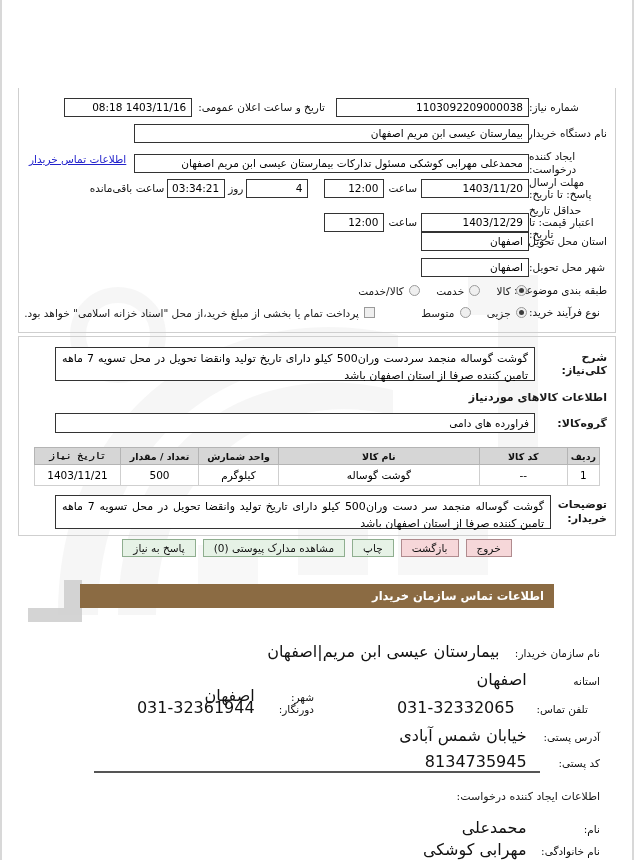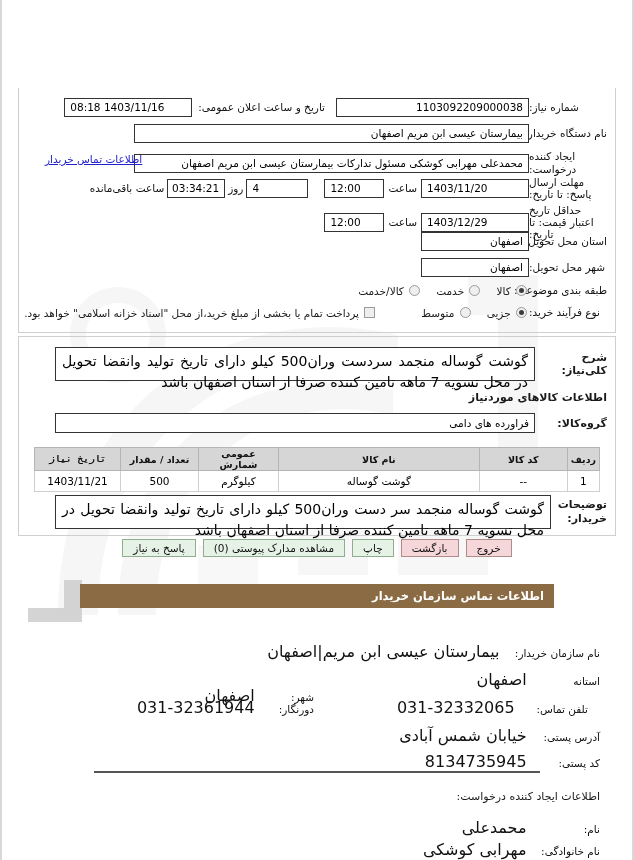--- a/index.html
+++ b/index.html
@@ -99,21 +99,21 @@
     background: #fff;
     height: 19px;
     line-height: 17px;
     font-size: 10.5px;
     padding: 0 5px;
     text-align: right;
     color: #000;
     overflow: hidden;
     display: block;
   }
-  .fld.center { text-align: left; }
+  .fld.center { text-align: right; }
   .fld.ltr { direction: ltr; text-align: right; }
 
   
   .radio, .cbox {
     display: inline-block;
     width: 11px; height: 11px;
     border: 1px solid #9a9a9a;
     background: #efefef;
     vertical-align: -1px;
     margin: 0 2px;
@@ -137,21 +137,21 @@
     border: 1px solid #cfcfcf;
     border-top: 1px solid #cfcfcf;
     z-index: 2;
     background: transparent;
   }
   .bold-lbl { font-weight: bold; font-size: 11px; }
 
   .ta {
     border: 1px solid #333;
     background: #fff;
-    font-size: 14px;
+    font-size: 11px;
     padding: 3px 6px;
     line-height: 1.5;
     text-align: justify;
     color: #000;
   }
 
   
   table.goods {
     position: absolute;
     top: 447px; right: 32px; left: 32px;
@@ -255,21 +255,21 @@
 
     <div class="row" style="top:36px; right:8px;">
       <span class="lbl" style="width:78px; display:inline-block;">نام دستگاه خریدار:</span>
       <span class="fld" style="width:395px;">بیمارستان عیسی ابن مریم اصفهان</span>
     </div>
 
     <div class="row" style="top:62px; right:8px;">
       <span class="lbl" style="width:78px; display:inline-block; white-space:normal;">ایجاد کننده درخواست:</span>
       <span class="fld" style="width:395px;">محمدعلی مهرابی کوشکی مسئول تدارکات بیمارستان عیسی ابن مریم اصفهان</span>
     </div>
-    <a href="#" style="position:absolute; top:65px; left:26px; font-size:10.5px; color:#2222cc; text-decoration:underline; z-index:4;">اطلاعات تماس خریدار</a>
+    <a href="#" style="position:absolute; top:65px; left:10px; font-size:10.5px; color:#2222cc; text-decoration:underline; z-index:4;">اطلاعات تماس خریدار</a>
 
     <div class="row" style="top:88px; right:8px;">
       <span class="lbl" style="width:78px; display:inline-block; white-space:normal; line-height:1.15;">مهلت ارسال پاسخ: تا تاریخ:</span>
       <span class="fld center" style="width:108px;">1403/11/20</span>
       <span class="lbl" style="margin:0 4px;">ساعت</span>
       <span class="fld center" style="width:60px;">12:00</span>
       <span class="fld center" style="width:62px; margin-right:16px;">4</span>
       <span class="lbl" style="margin:0 3px;">روز</span>
       <span class="fld center" style="width:58px;">03:34:21</span>
       <span class="lbl" style="margin-right:3px;">ساعت باقی‌مانده</span>
@@ -344,21 +344,21 @@
       <span class="ta" style="width:496px; height:34px;">گوشت گوساله منجمد سر دست وران500 کیلو دارای  تاریخ تولید وانقضا تحویل در محل  تسویه 7 ماهه تامین کننده صرفا از استان  اصفهان باشد</span>
     </div>
   </div>
 
   <table class="goods">
     <thead>
       <tr>
         <th style="width:30px;">ردیف</th>
         <th style="width:88px;">کد کالا</th>
         <th>نام کالا</th>
-        <th style="width:80px;">عمومی شمارش</th>
+        <th style="width:80px;">واحد شمارش</th>
         <th style="width:78px;margin-left:8px;">تعداد / مقدار</th>
         <th style="width:86px;font-family:Liberation Mono, monospace;">تاریخ نیاز</th>
       </tr>
     </thead>
     <tbody>
       <tr>
         <td>1</td>
         <td>--</td>
         <td>گوشت گوساله</td>
         <td>کیلوگرم</td>

